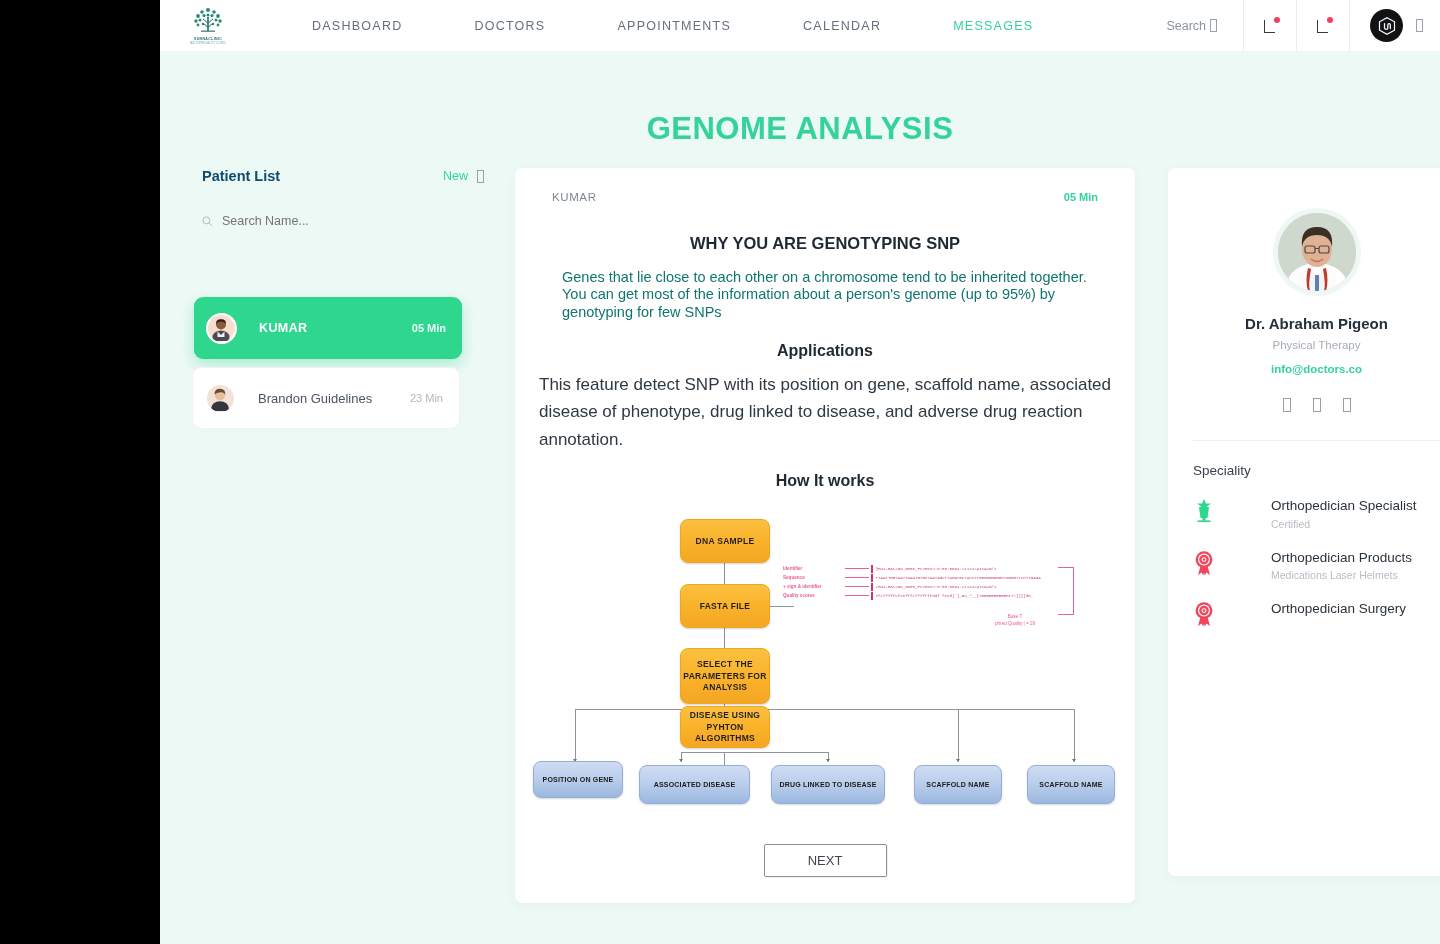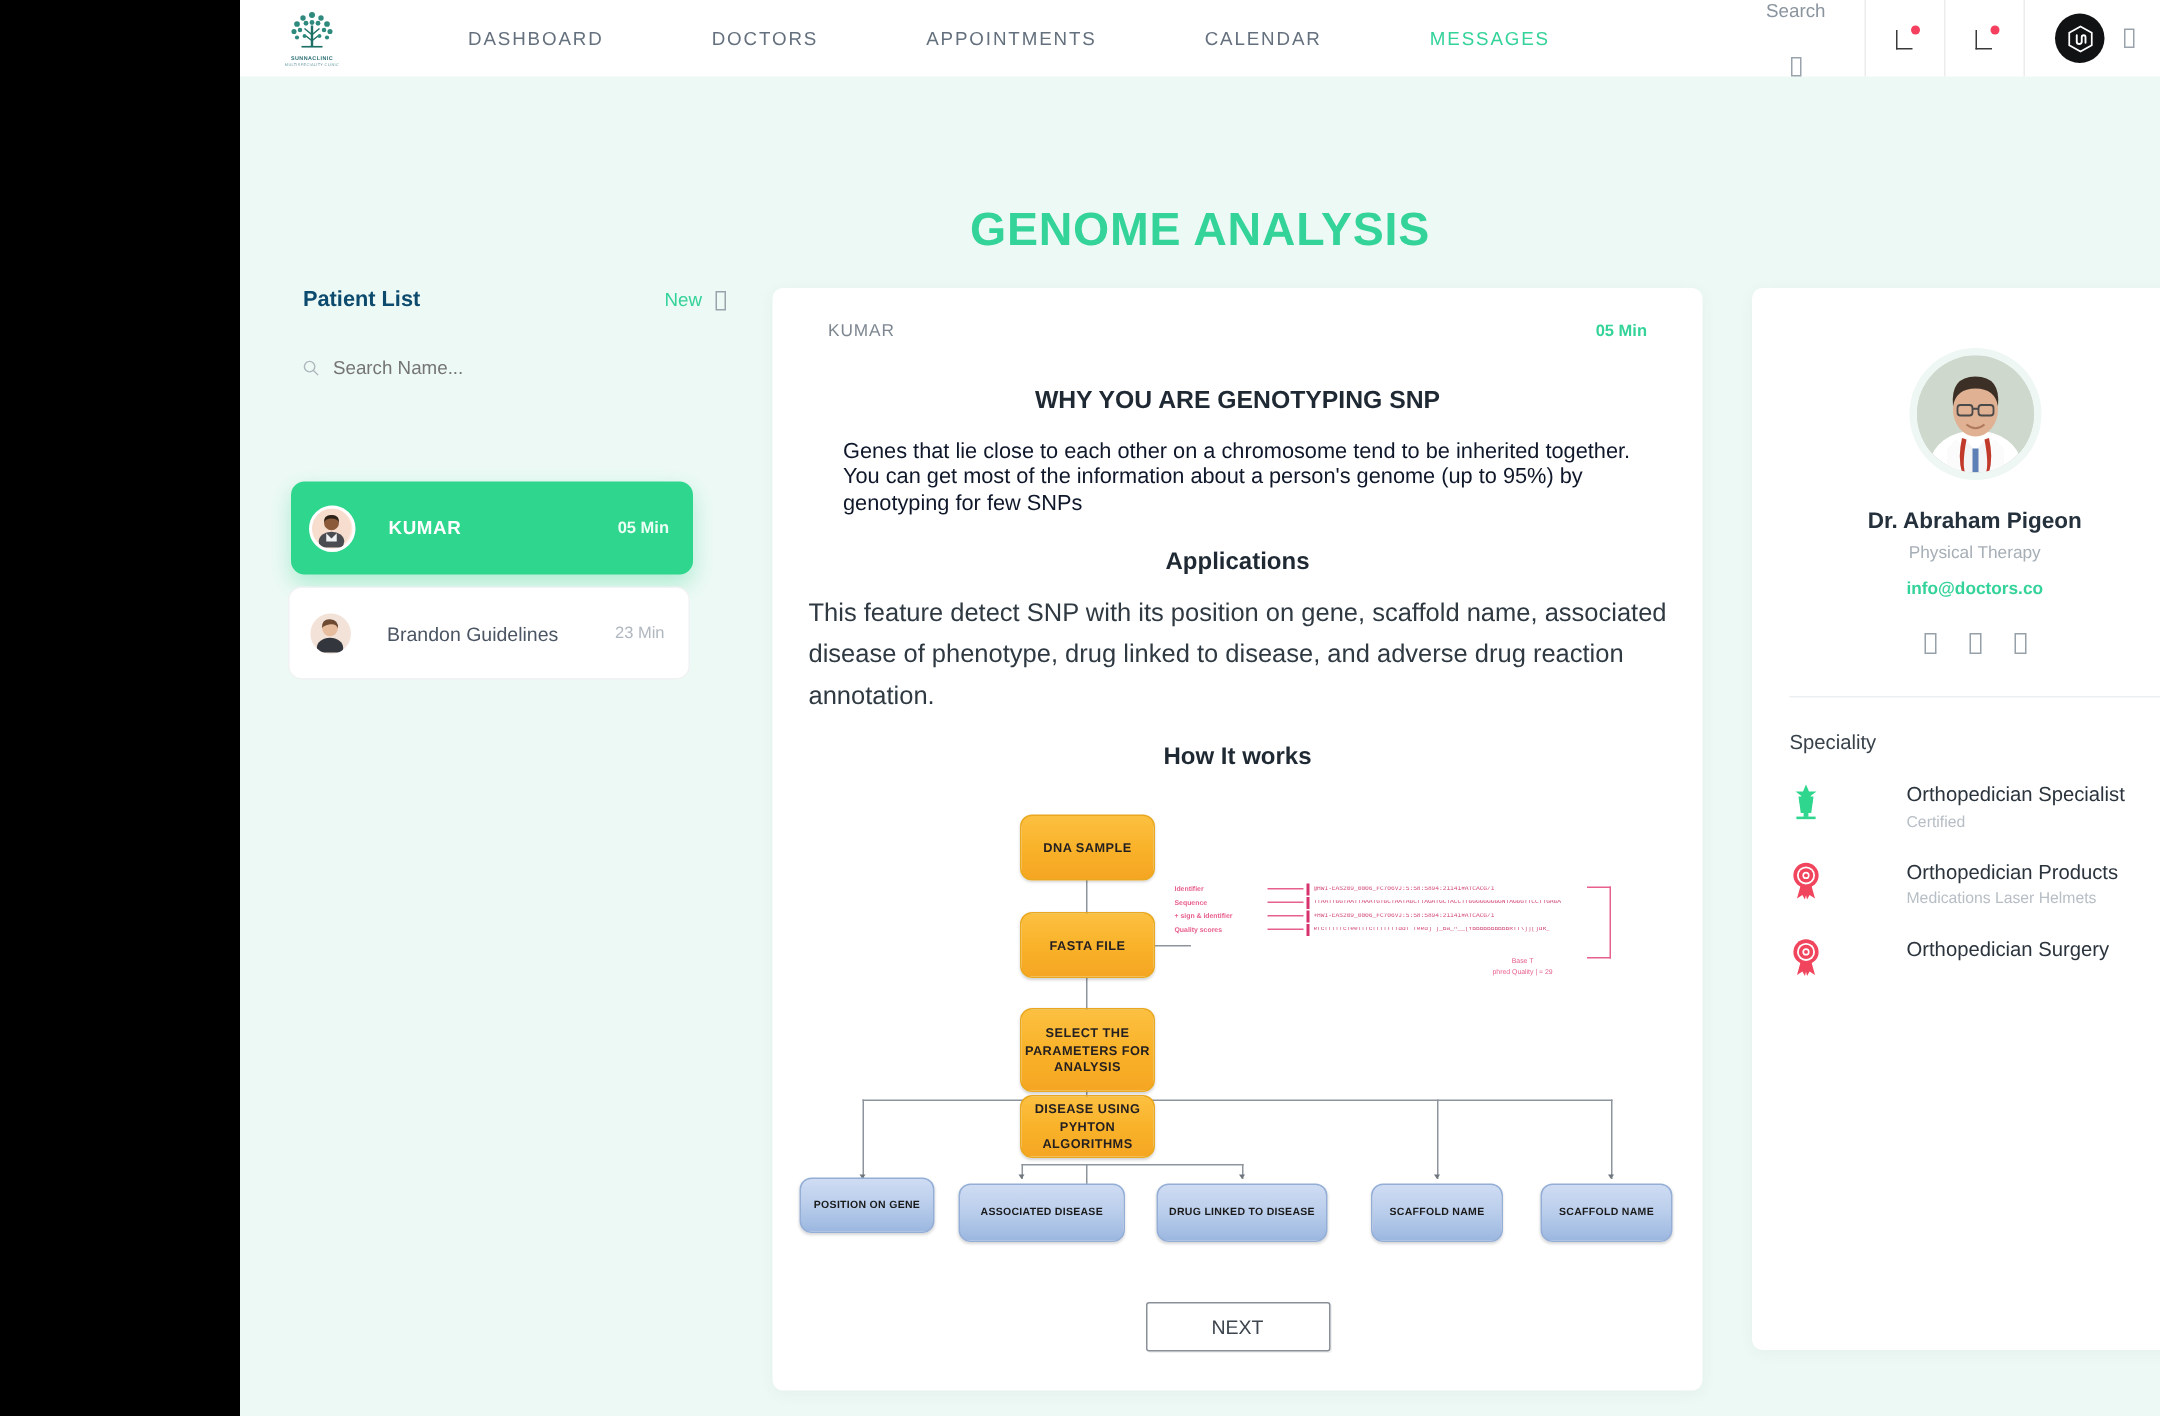--- a/index.html
+++ b/index.html
@@ -61,24 +61,23 @@
     font-weight: 400;
   }
   .nav-link.active { color: #34d399; }
   .nav-right {
     margin-left: auto;
     display: flex;
     align-items: center;
     height: 51px;
   }
   .search-box {
-    display: flex; align-items: center; gap: 24px;
+    display: flex; align-items: center; gap: 4px;
     padding-right: 26px;
     height: 51px;
-    flex-direction: column;
   }
   .search-label { font-size: 12.5px; color: #8a949f; }
   .glyph-box {
     display: inline-block;
     width: 7px; height: 13px;
     border: 1px solid #9aa3ac;
     vertical-align: middle;
   }
   .nav-icon-cell {
     width: 53px; height: 51px;
@@ -117,21 +116,21 @@
     background: #111214;
     display: flex; align-items: center; justify-content: center;
   }
   
   .page-title {
     text-align: center;
     color: #34d399;
     font-size: 31px;
     font-weight: bold;
     letter-spacing: .5px;
-    margin-top: 84px;
+    margin-top: 60px;
   }
   
   .layout {
     display: flex;
     padding: 0 30px 0 32px;
     margin-top: 21px;
     align-items: flex-start;
     gap: 0px;
   }
   
@@ -205,21 +204,21 @@
     display: flex; justify-content: space-between; align-items: center;
     padding: 3px 27px 0 27px;
   }
   .cc-from { font-size: 11.5px; color: #7e8791; letter-spacing: .6px; }
   .cc-time { font-size: 11px; color: #34d399; font-weight: bold; }
   .cc-h1 {
     text-align: center; font-size: 16.5px; font-weight: bold;
     color: #1f2933; margin-top: 31px;
   }
   .cc-p {
-    font-size: 14.5px; color: #0f172a; line-height: 1.19;
+    font-size: 14.5px; color: #0f766e; line-height: 1.19;
     margin: 16px 0 4px 0; padding: 0 27px 0 37px;
   }
   .cc-h2 {
     text-align: center; font-size: 16px; font-weight: bold;
     color: #1f2933; margin-top: 21px;
   }
   .cc-p2 {
     font-size: 17px; color: #2f3942; line-height: 1.62;
     margin: 11px 0 0 0; padding: 0 0 0 14px;
   }

